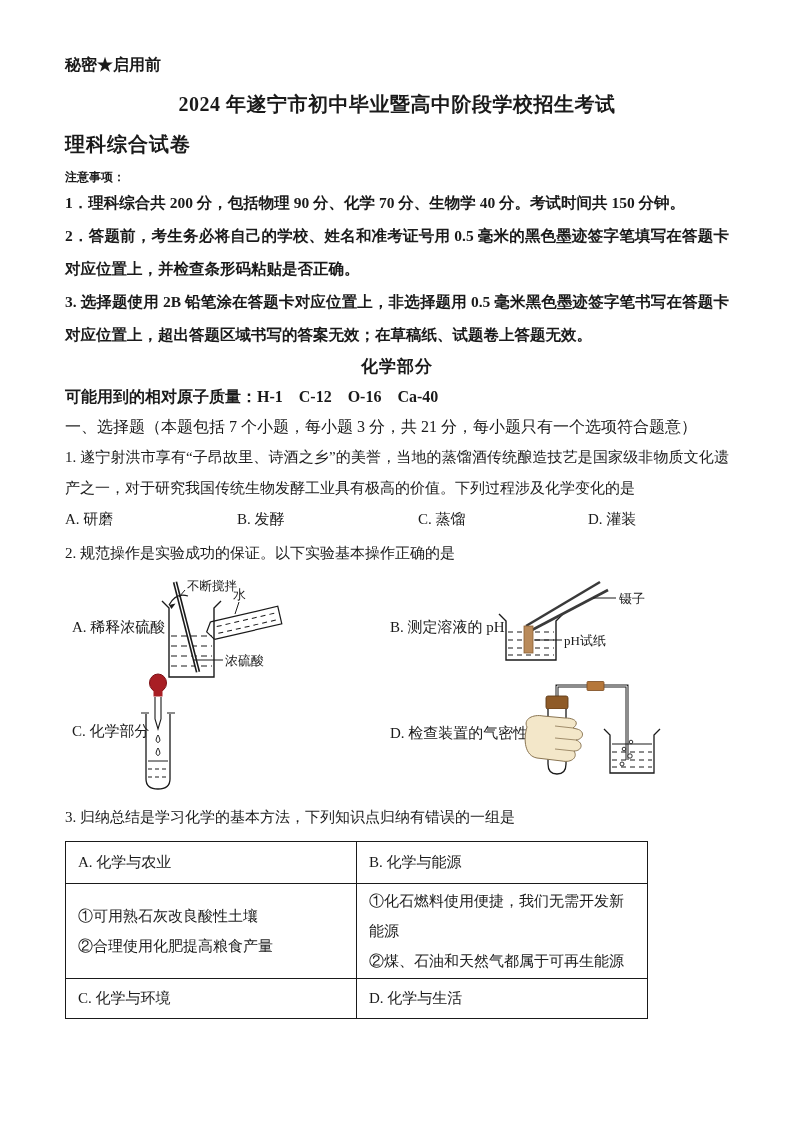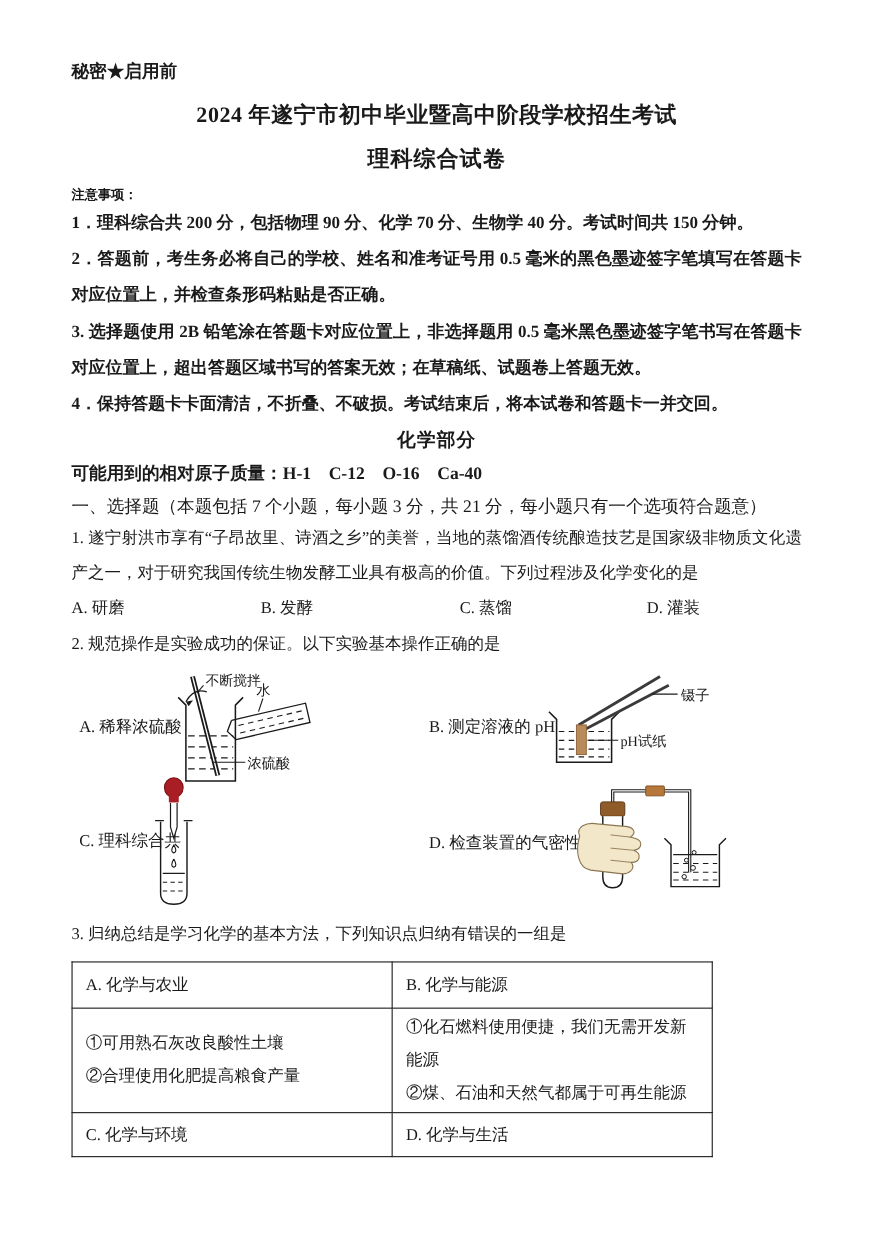--- a/index.html
+++ b/index.html
@@ -8,21 +8,21 @@
     position: relative;
     width: 793px; height: 1122px;
     background: #fff;
     color: #1a1a1a;
     font-family: "Liberation Serif", "DejaVu Serif", serif;
     padding: 55px 64px 0 65px;
     overflow: hidden;
   }
   .secrecy { font-weight: bold; font-size: 16px; }
   .exam-title { text-align: center; font-weight: bold; font-size: 20px; margin-top: 15px; letter-spacing: 0.5px; }
-  .paper-title { text-align: center; font-weight: bold; font-size: 20px; margin-top: 13px; letter-spacing: 1px; }
+  .paper-title { font-weight: bold; font-size: 20px; margin-top: 13px; letter-spacing: 1px; }
   .notes-heading { font-weight: bold; font-size: 12px; margin-top: 11px; }
   .note-item { font-weight: bold; font-size: 15.5px; line-height: 33px; text-align: justify; }
   .section-title { text-align: center; font-weight: bold; font-size: 17px; margin-top: 4px; letter-spacing: 1px; }
   .atomic-line { font-weight: bold; font-size: 16px; margin-top: 9px; }
   .part-heading { font-weight: normal; font-size: 16px; margin-top: 9px; }
   .stem { font-size: 15px; line-height: 31px; text-align: justify; margin-top: 4px; }
   .q1-options { display: flex; font-size: 15px; margin-top: 1px; height: 29px; align-items: center; }
   .q1-options span.opt-a { width: 172px; }
   .q1-options span.opt-b { width: 181px; }
   .q1-options span.opt-c { width: 170px; }
@@ -48,21 +48,20 @@
 <div class="page">
 
   <div class="secrecy">秘密★启用前</div>
   <div class="exam-title">2024 年遂宁市初中毕业暨高中阶段学校招生考试</div>
   <div class="paper-title">理科综合试卷</div>
 
   <div class="notes-heading">注意事项：</div>
   <div class="note-item">1．理科综合共 200 分，包括物理 90 分、化学 70 分、生物学 40 分。考试时间共 150 分钟。</div>
   <div class="note-item">2．答题前，考生务必将自己的学校、姓名和准考证号用 0.5 毫米的黑色墨迹签字笔填写在答题卡对应位置上，并检查条形码粘贴是否正确。</div>
   <div class="note-item">3. 选择题使用 2B 铅笔涂在答题卡对应位置上，非选择题用 0.5 毫米黑色墨迹签字笔书写在答题卡对应位置上，超出答题区域书写的答案无效；在草稿纸、试题卷上答题无效。</div>
-  <div class="note-item">4．保持答题卡卡面清洁，不折叠、不破损。考试结束后，将本试卷和答题卡一并交回。</div>
 
   <div class="section-title">化学部分</div>
   <div class="atomic-line">可能用到的相对原子质量：H-1　C-12　O-16　Ca-40</div>
   <div class="part-heading">一、选择题（本题包括 7 个小题，每小题 3 分，共 21 分，每小题只有一个选项符合题意）</div>
 
   <div class="stem">1. 遂宁射洪市享有“子昂故里、诗酒之乡”的美誉，当地的蒸馏酒传统酿造技艺是国家级非物质文化遗产之一，对于研究我国传统生物发酵工业具有极高的价值。下列过程涉及化学变化的是</div>
   <div class="q1-options">
     <span class="opt-a">A. 研磨</span>
     <span class="opt-b">B. 发酵</span>
     <span class="opt-c">C. 蒸馏</span>
@@ -112,21 +111,21 @@
         <line x1="110" y1="2" x2="36" y2="46" stroke-width="2.6"></line>
         <line x1="118" y1="10" x2="42" y2="50" stroke-width="2.6"></line>
       </g>
       <rect x="34" y="46" width="9" height="27" fill="#b98a5a" stroke="#8a5f33" stroke-width="0.8"></rect>
       <line x1="103" y1="18" x2="126" y2="18" stroke="#1a1a1a" stroke-width="1"></line>
       <text x="129" y="23" font-size="13">镊子</text>
       <line x1="44" y1="60" x2="72" y2="60" stroke="#1a1a1a" stroke-width="1"></line>
       <text x="74" y="65" font-size="13">pH试纸</text>
     </svg>
 
-    <div class="fig-label" style="left:7px; top:150px;">C. 理科综合共</div>
+    <div class="fig-label" style="left:7px; top:150px;">C. 化学部分</div>
 
     <svg class="fig-svg" style="left:72px; top:100px;" width="60" height="124" viewBox="0 0 60 124">
       <g>
         <ellipse cx="21" cy="11" rx="8.5" ry="9" fill="#a81e24" stroke="#7c1016" stroke-width="1"></ellipse>
         <rect x="16.5" y="17.5" width="9" height="7" fill="#a81e24"></rect>
         <path d="M18,25 V47 L21,57 L24,47 V25" fill="#ffffff" stroke="#1a1a1a" stroke-width="1.1"></path>
       </g>
       <g stroke="#1a1a1a" fill="none" stroke-width="1.3">
         <path d="M9,42 V107 Q9,117 21,117 Q33,117 33,107 V42"></path>
         <path d="M4,41 H12 M30,41 H38" stroke-width="1.1"></path>

